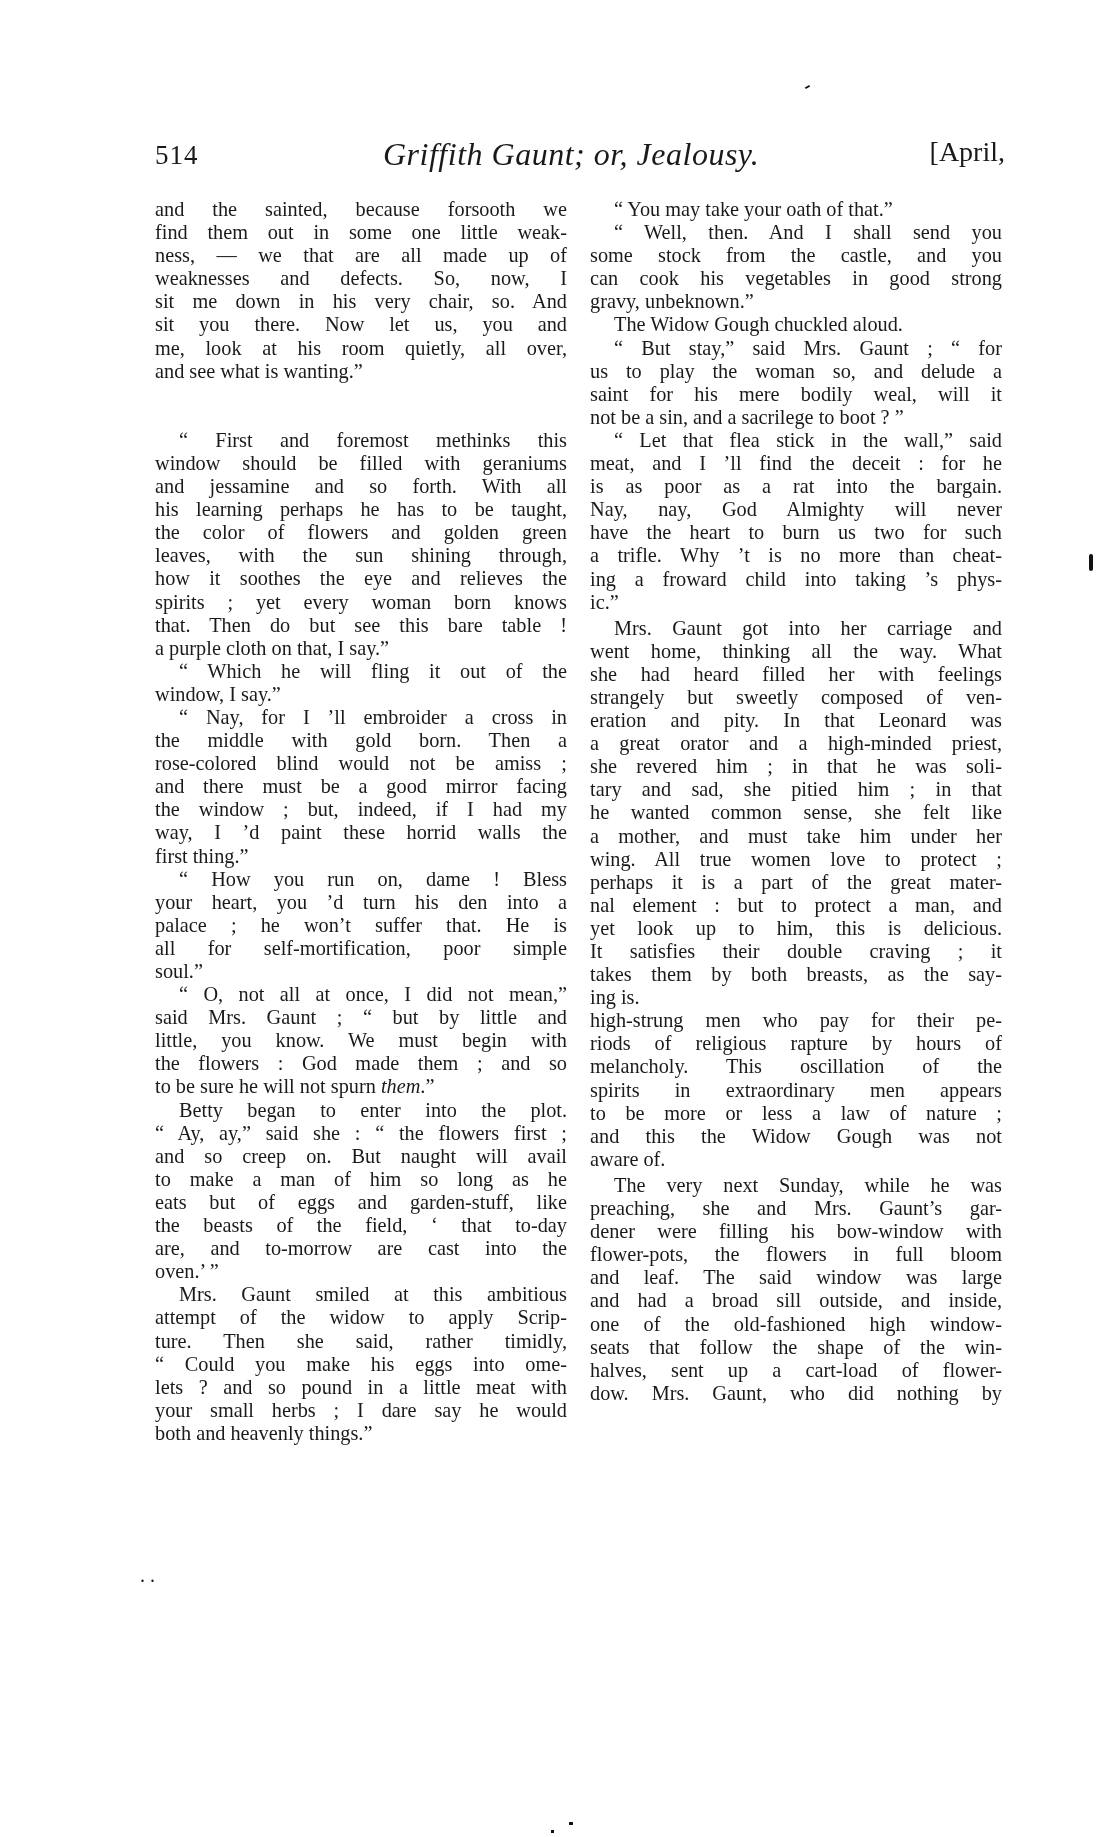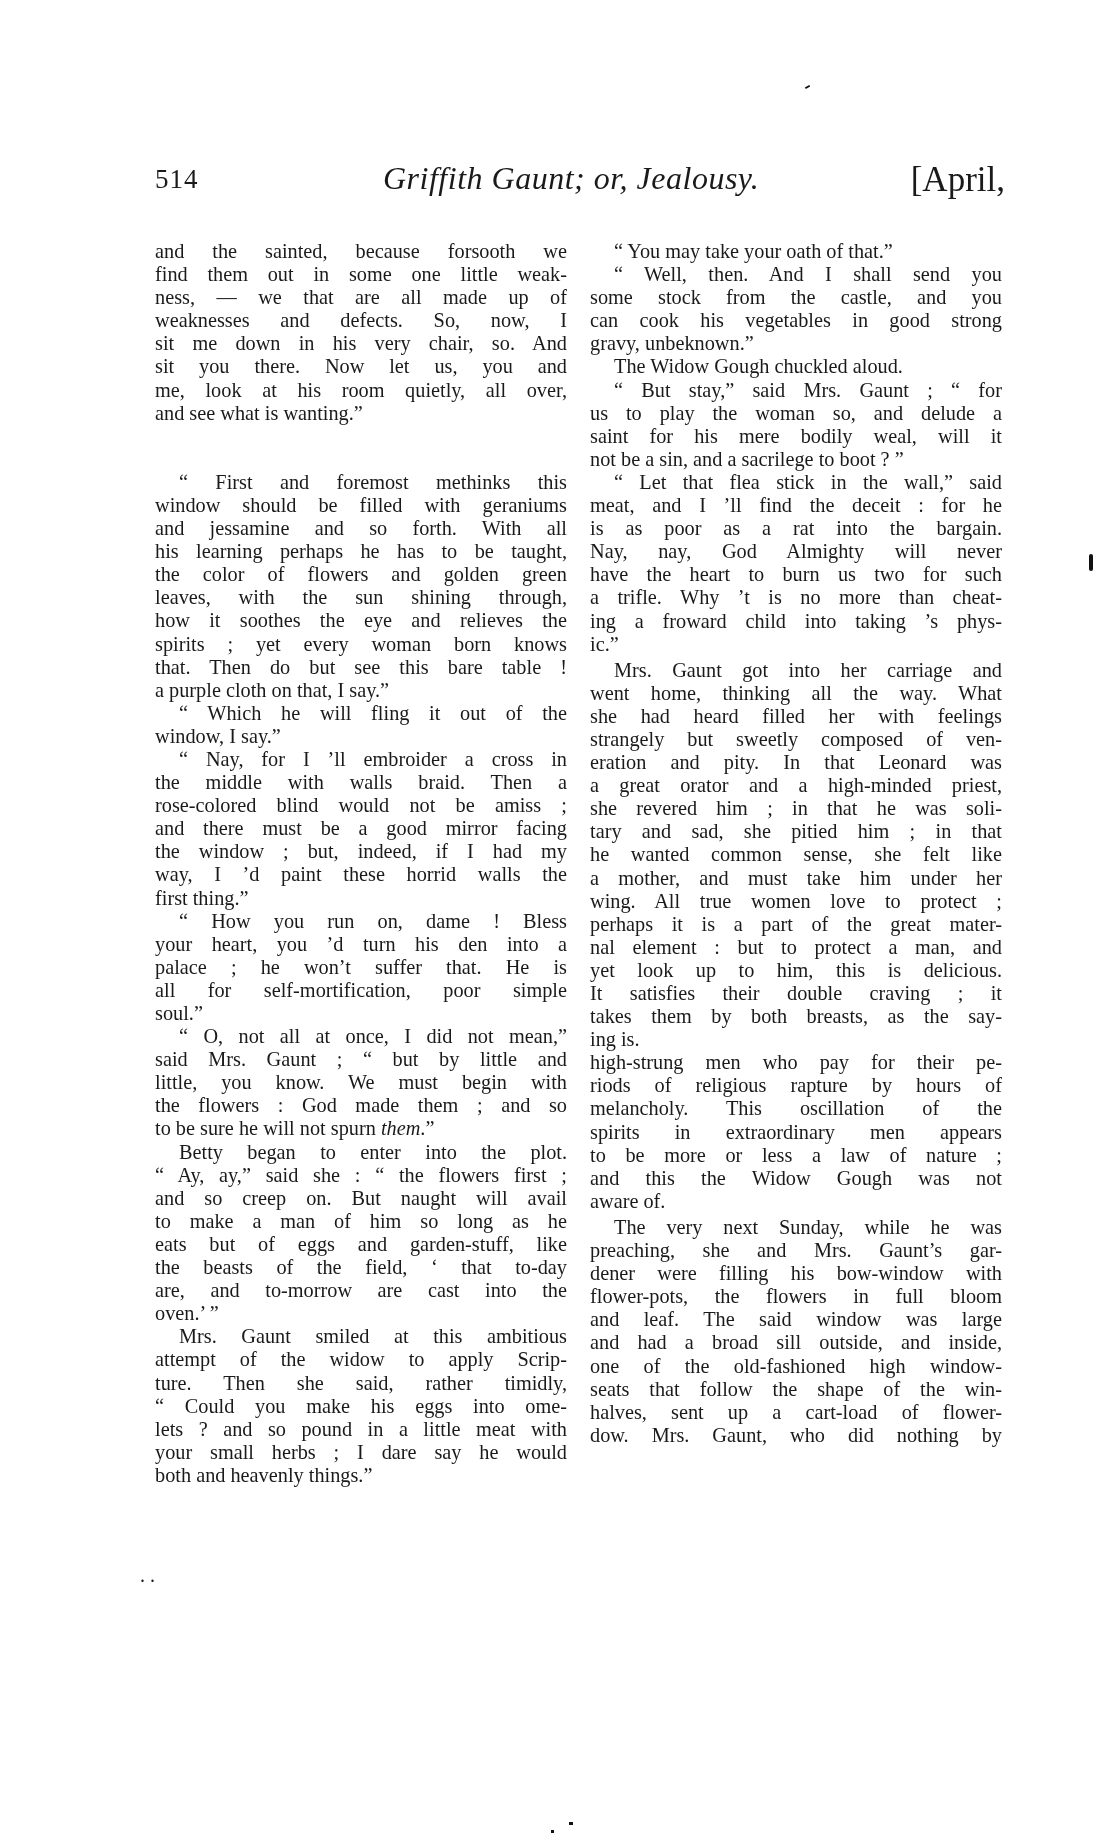--- a/index.html
+++ b/index.html
@@ -16,21 +16,21 @@
       color: #1a1a1a;
     }
     .page {
       position: absolute;
       left: 0; top: 0;
       width: 1120px;
       height: 1837px;
     }
     .header {
       position: absolute;
-      top: 160px;
+      top: 136px;
       left: 155px;
       width: 850px;
       height: 40px;
       font-size: 25px;
     }
     .page-number {
       position: absolute;
       left: 0;
       top: 4px;
       font-size: 27px;
@@ -41,30 +41,29 @@
       left: 228px;
       top: 0;
       font-style: italic;
       font-size: 32px;
       letter-spacing: 0.5px;
     }
     .running-date {
       position: absolute;
       right: 0;
       top: 0;
-      font-size: 35px;
+      font-size: 28px;
       margin-left: 44px;
     }
     .column {
       position: absolute;
       top: 198px;
       width: 412px;
       font-size: 20.3px;
       line-height: 23.1px;
-      margin-top: 42px;
     }
     .column.left { left: 155px; }
     .column.right { left: 590px; }
     .line {
       display: block;
       height: 23.1px;
       white-space: nowrap;
       text-align: justify;
       text-align-last: justify;
     }
@@ -123,21 +122,21 @@
     <span class="line">his learning perhaps he has to be taught,</span>
     <span class="line">the color of flowers and golden green</span>
     <span class="line">leaves, with the sun shining through,</span>
     <span class="line">how it soothes the eye and relieves the</span>
     <span class="line">spirits ; yet every woman born knows</span>
     <span class="line">that. Then do but see this bare table !</span>
     <span class="line last">a purple cloth on that, I say.”</span>
     <span class="line indent">“ Which he will fling it out of the</span>
     <span class="line last">window, I say.”</span>
     <span class="line indent">“ Nay, for I ’ll embroider a cross in</span>
-    <span class="line">the middle with walls braid. Then a</span>
+    <span class="line">the middle with gold born. Then a</span>
     <span class="line">rose-colored blind would not be amiss ;</span>
     <span class="line">and there must be a good mirror facing</span>
     <span class="line">the window ; but, indeed, if I had my</span>
     <span class="line">way, I ’d paint these horrid walls the</span>
     <span class="line last">first thing.”</span>
     <span class="line indent">“ How you run on, dame ! Bless</span>
     <span class="line">your heart, you ’d turn his den into a</span>
     <span class="line">palace ; he won’t suffer that. He is</span>
     <span class="line">all for self-mortification, poor simple</span>
     <span class="line last">soul.”</span>

